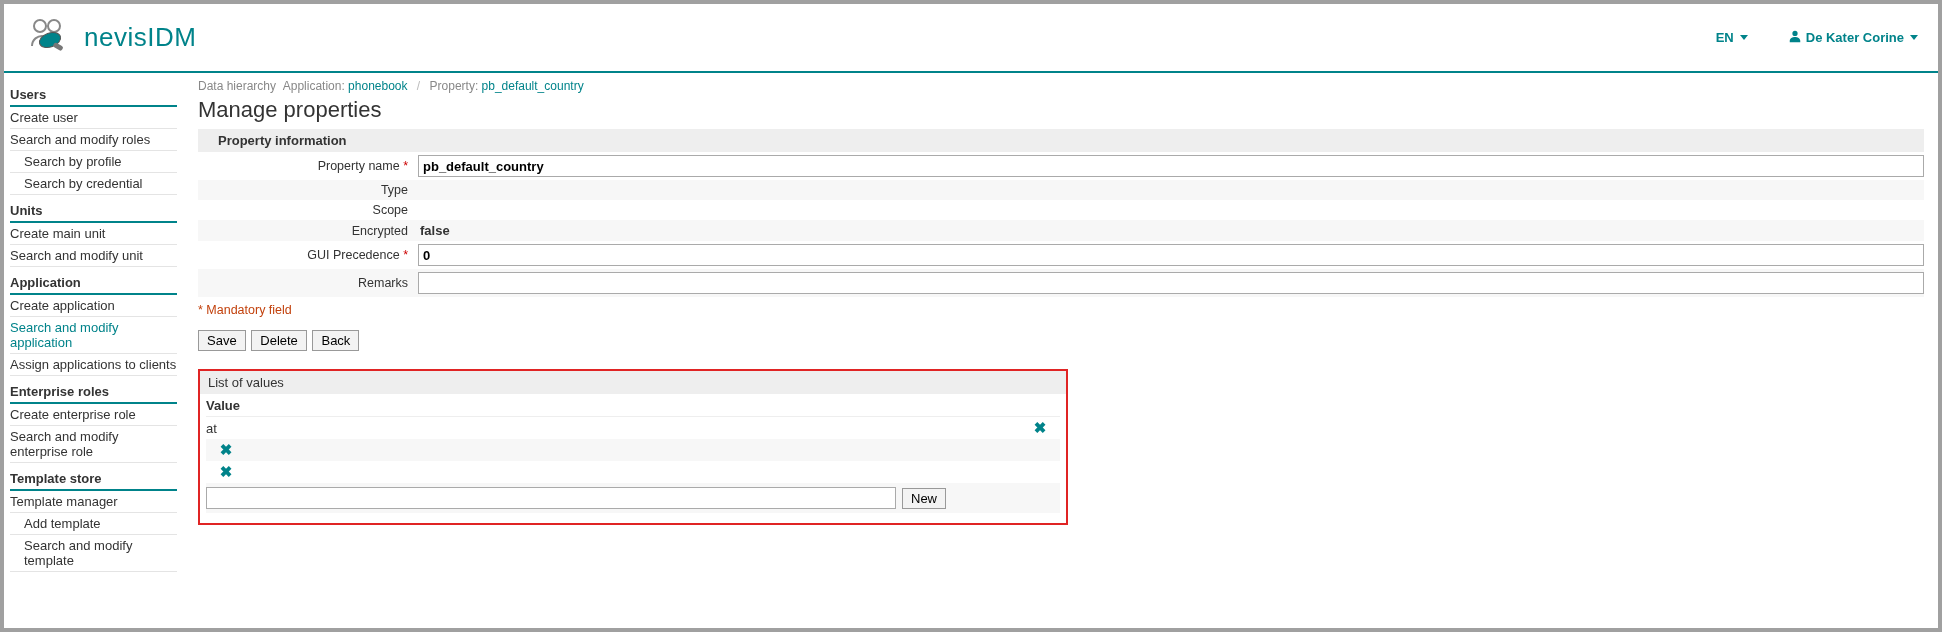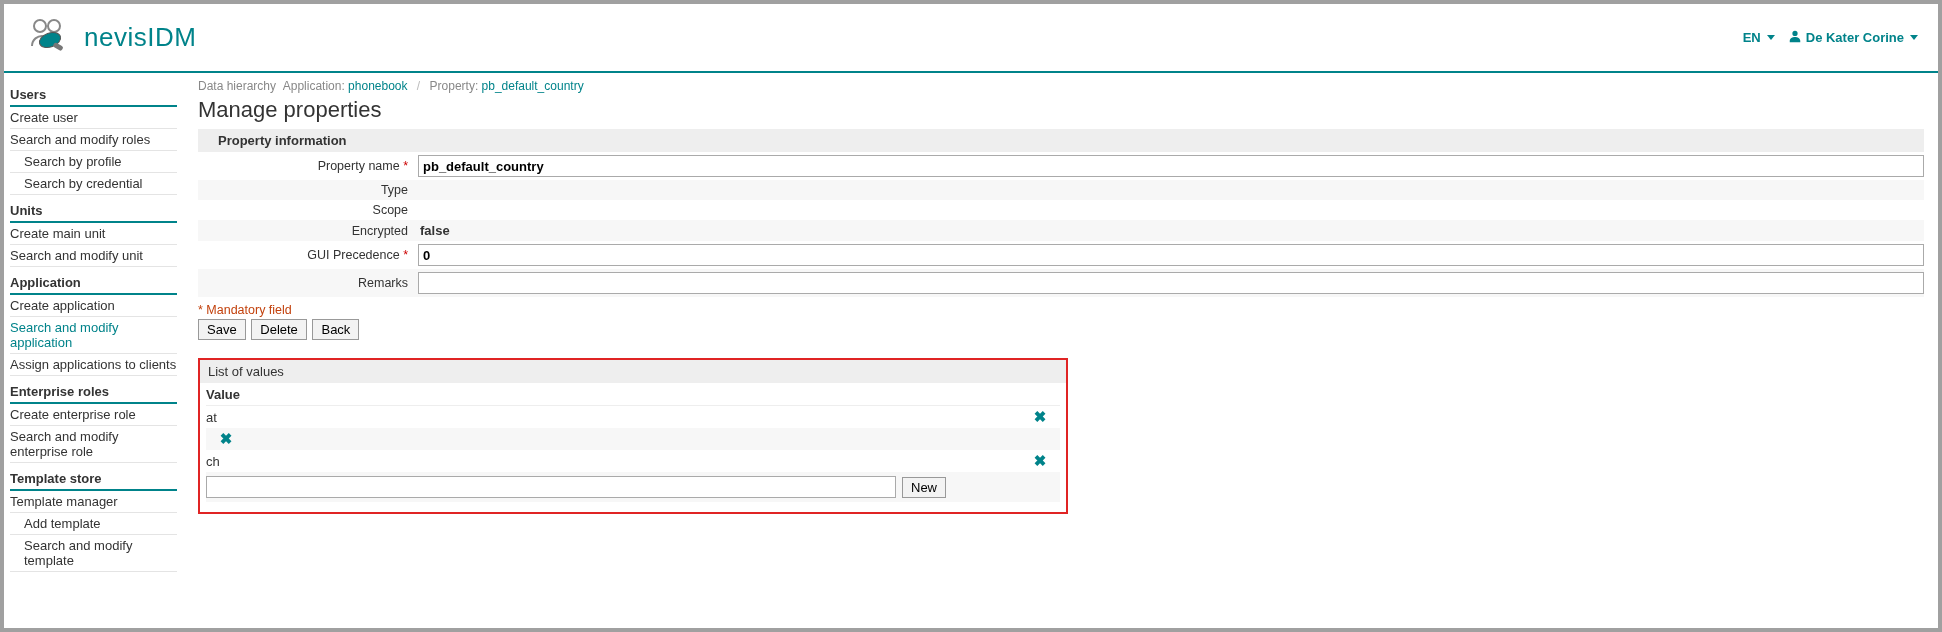--- a/index.html
+++ b/index.html
@@ -24,21 +24,21 @@
     border-bottom: 2px solid #00838a;
   }
   .header-left { display: flex; align-items: center; gap: 12px; }
   .logo-icon svg { width: 48px; height: 48px; }
   .app-title {
     font-size: 26px;
     font-weight: 300;
     color: #00838a;
     letter-spacing: 0.5px;
   }
-  .header-right { display: flex; align-items: center; gap: 13px; }
+  .header-right { display: flex; align-items: center; gap: 40px; }
   .lang, .user { color: #00838a; font-weight: 600; display: flex; align-items: center; gap: 4px; cursor: pointer; }
   .caret-down {
     display: inline-block;
     width: 0; height: 0;
     border-left: 4px solid transparent;
     border-right: 4px solid transparent;
     border-top: 5px solid #00838a;
     margin-left: 2px;
   }
   .user-icon svg { width: 14px; height: 14px; fill: #00838a; }
@@ -107,21 +107,21 @@
     width: 100%;
     font-weight: 700;
     font-size: 13px;
     border: 1px solid #aaa;
     padding: 2px 4px;
     height: 22px;
   }
   .form-val input.normal { font-weight: 400; }
 
   .mandatory-note { color: #c2410c; font-size: 12.5px; margin-top: 6px; }
-  .btn-row { margin-top: 2px; }
+  .btn-row { margin-top: 13px; }
   .btn {
     display: inline-block;
     border: 1px solid #999;
     background: #f3f3f3;
     padding: 2px 8px;
     font-size: 13px;
     cursor: pointer;
     margin-right: 2px;
   }
 
@@ -273,21 +273,20 @@
         <div class="values-colhead">Value</div>
         <div id="values-rows">
             <div class="value-row">
               <div class="value-cell">at</div>
               <div class="value-action">✖</div>
             </div>
             <div class="value-row odd">
               <div class="value-action">✖</div>
             </div>
             <div class="value-row">
-              <div class="value-cell">ch</div>
               <div class="value-action">✖</div>
             </div>
           </div>
         <div class="new-row">
           <input type="text" value="" style="">
           <button class="btn">New</button>
         </div>
       </div>
     </div>
   </div>

